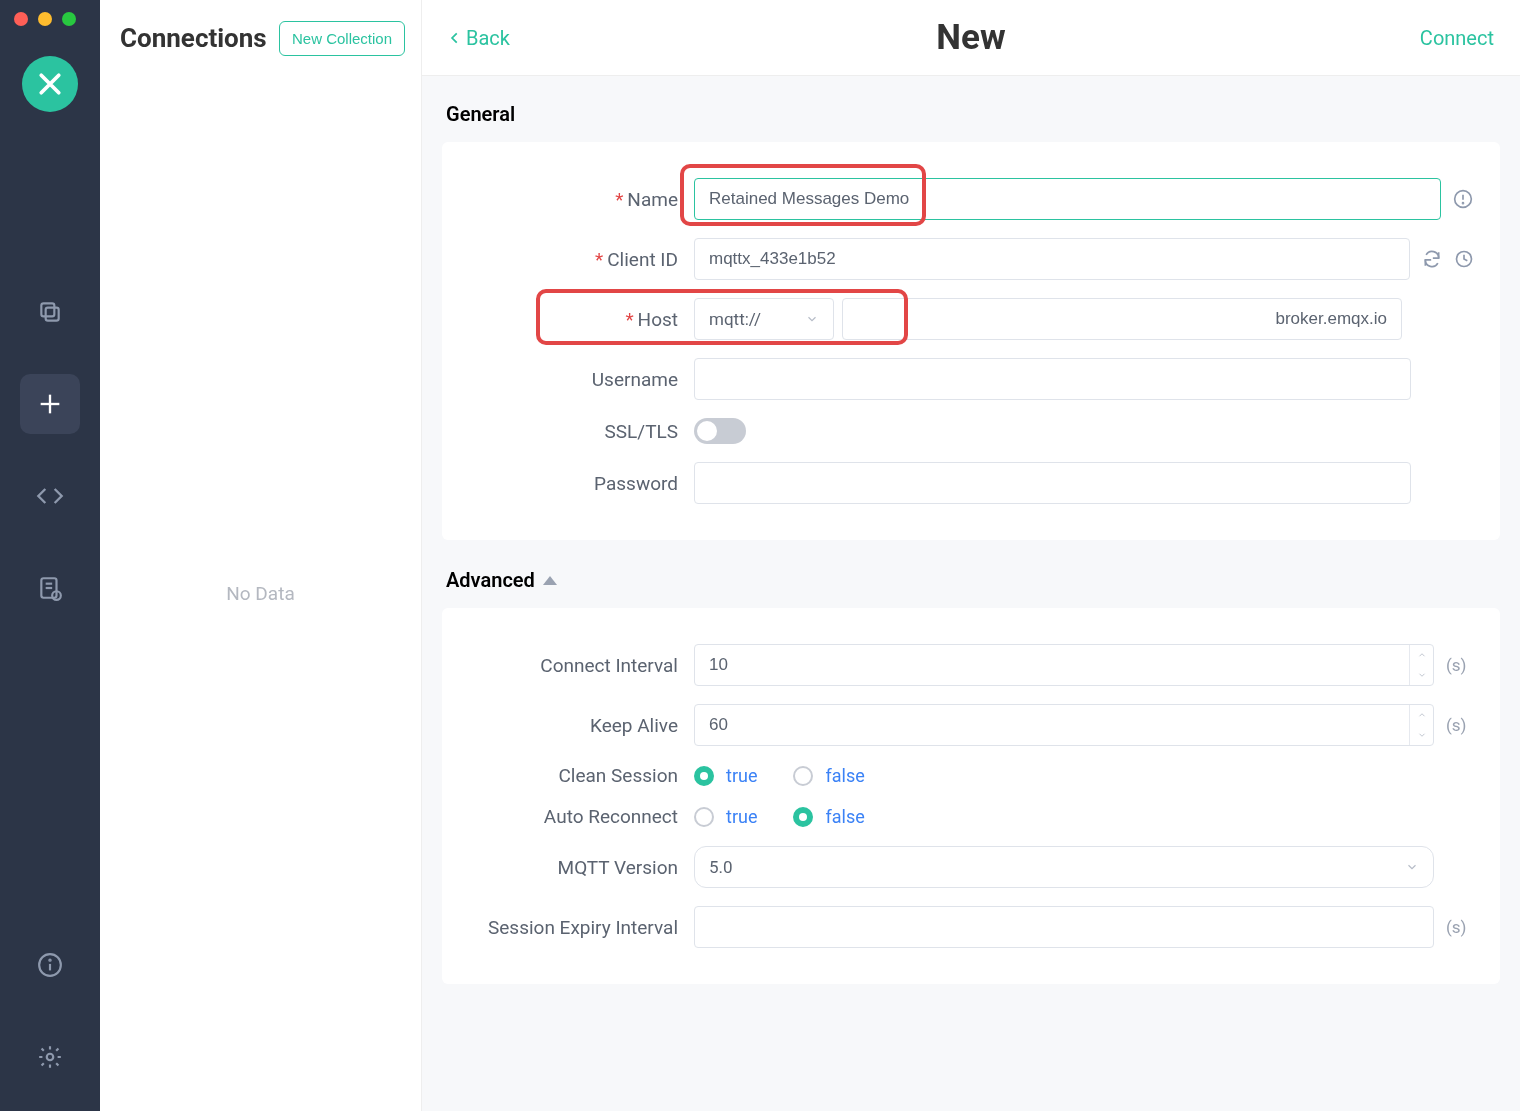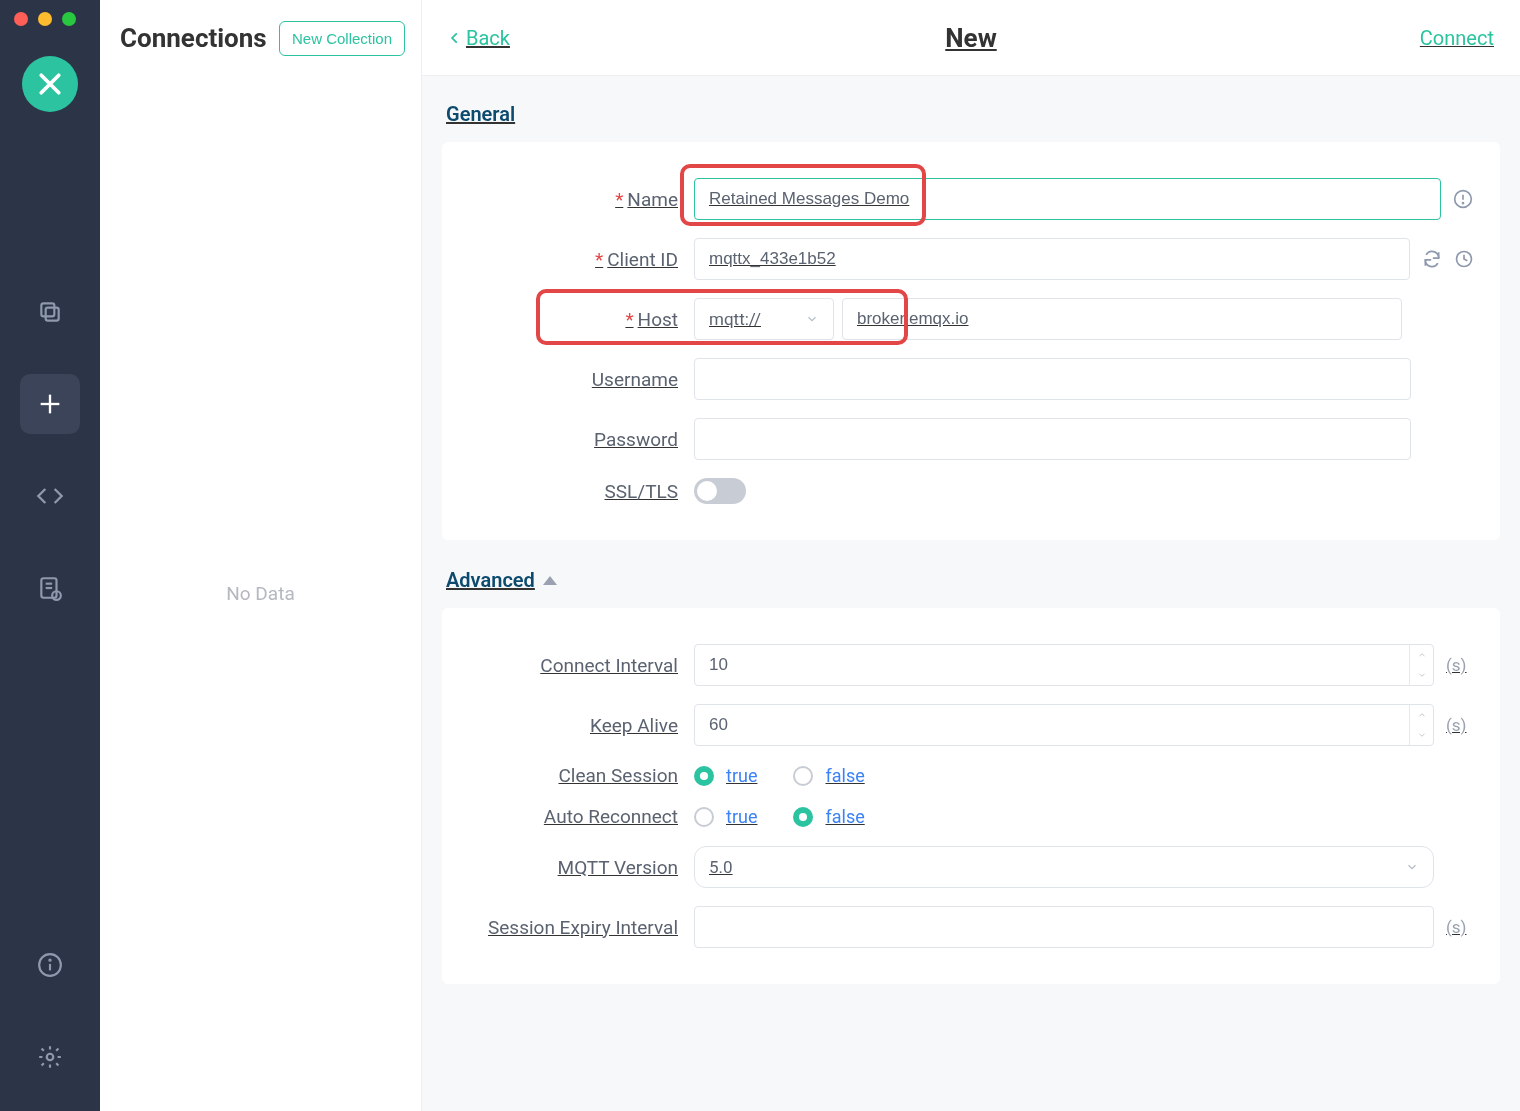--- a/index.html
+++ b/index.html
@@ -79,47 +79,46 @@
     color: #b4b8c0;
     font-size: 19px;
   }
 
   
   .main-panel {
     flex: 1;
     display:flex;
     flex-direction: column;
     background: #fff;
-    text-decoration: underline;
   }
   .main-header {
     height: 76px;
     display:flex;
     align-items:center;
     justify-content: space-between;
     padding: 0 26px;
     border-bottom: 1px solid #eee;
   }
   .back-btn {
     color: #2bc3a0;
     font-size: 20px;
     display:flex;align-items:center;gap:4px;
     cursor:pointer;
   }
-  .page-title { font-size: 26px; font-weight: 700; }
+  .page-title { font-size: 35px; font-weight: 700; }
   .connect-btn { color:#2bc3a0; font-size: 20px; cursor:pointer; }
 
   .form-area {
     flex:1;
     overflow-y: auto;
     background: #f7f8fa;
     padding: 20px 20px 0 20px;
   }
   .section-title {
-    color:#0c4a6e;
+    color:#000000;
     font-size: 20px;
     font-weight: 600;
     margin: 6px 0 16px 4px;
     display:flex;align-items:center;gap:8px;
   }
   .section-card {
     background:#fff;
     border-radius: 6px;
     padding: 18px 26px;
     margin-bottom: 28px;
@@ -195,21 +194,21 @@
     border:2px solid #c8ccd4;
     display:flex;align-items:center;justify-content:center;
   }
   .radio.sel { border-color:#2bc3a0; background:#2bc3a0; }
   .radio.sel::after { content:""; width:8px;height:8px;border-radius:50%;background:#fff; }
 
   .unit { color:#9aa2b1; font-size:17px; width:28px; }
 
   .host-row { display:flex; gap:8px; flex:1; }
   .host-select { width:140px; }
-  .host-input { flex:1; }
+  .host-input { flex:1;text-align:right; }
 
   .main-header-left { width:200px; }
   .main-header-right { width:200px; text-align:right; }
   .collapse-caret {
     width:0;height:0;
     border-left:7px solid transparent;
     border-right:7px solid transparent;
     border-bottom:9px solid #9aa2b1;
   }
 </style>
@@ -351,31 +350,31 @@
 
       <div class="form-row">
         <div class="form-label">Username</div>
         <div class="input-wrap">
           <input type="text" value="" style="">
           <div style="width:56px;"></div>
         </div>
       </div>
 
       <div class="form-row">
+        <div class="form-label">SSL/TLS</div>
+        <div class="input-wrap">
+          <div class="toggle"></div>
+        </div>
+      </div>
+
+      <div class="form-row">
         <div class="form-label">Password</div>
         <div class="input-wrap">
           <input type="password" value="" style="">
           <div style="width:56px;"></div>
-        </div>
-      </div>
-
-      <div class="form-row">
-        <div class="form-label">SSL/TLS</div>
-        <div class="input-wrap">
-          <div class="toggle"></div>
         </div>
       </div>
 
     </div>
 
     <div class="section-title">
       <span>Advanced</span>
       <span class="collapse-caret"></span>
     </div>
     <div class="section-card">

